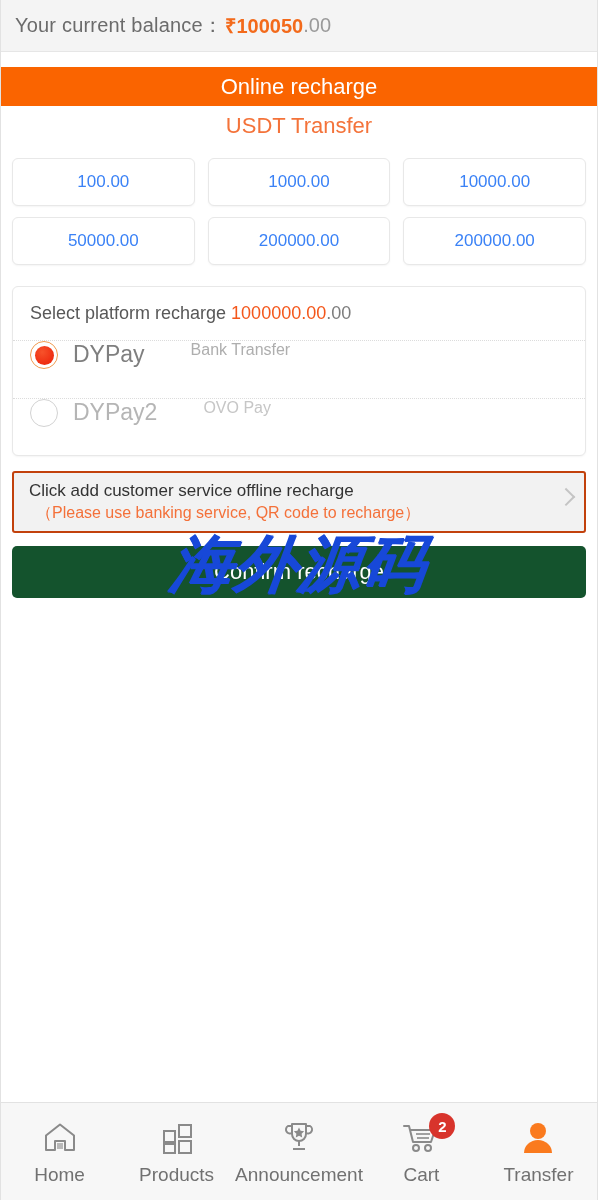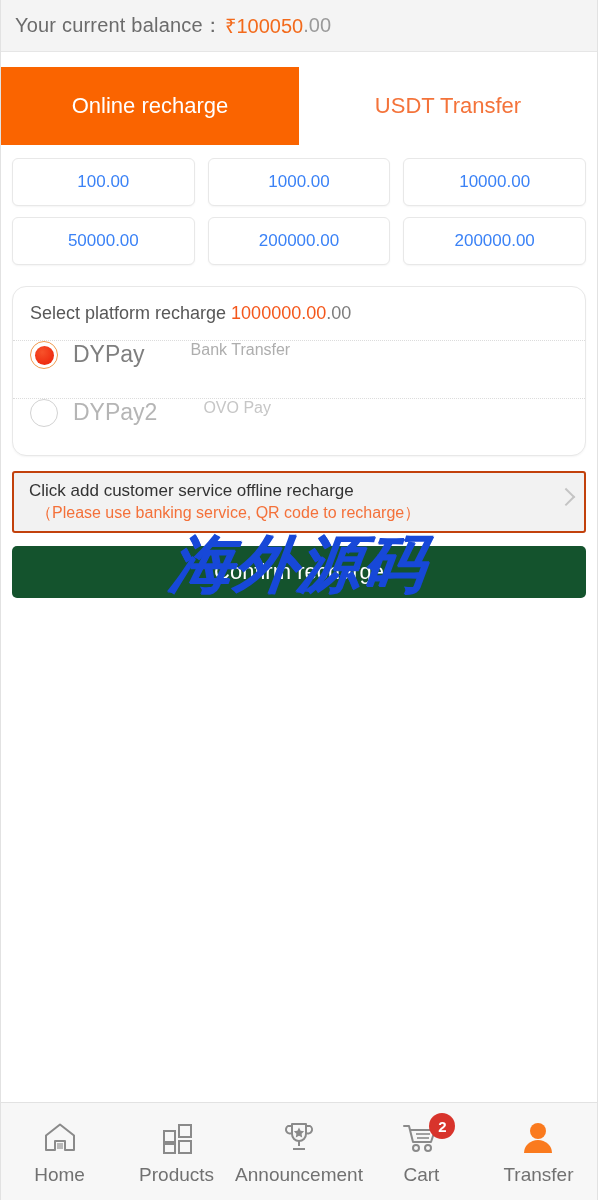--- a/index.html
+++ b/index.html
@@ -23,28 +23,28 @@
     height:52px;
     background:#f4f4f4;
     border-bottom:1px solid #e6e6e6;
     display:flex; align-items:center;
     padding-left:14px;
   }
   .balance-label {
     font-size:20px; color:#6b6b6b; letter-spacing:.2px;
   }
   .balance-amount {
-    font-size:20px; color:#f36a1b; margin-left:2px;
+    font-size:20px; color:#f36a1b; margin-left:2px;font-weight:bold;
   }
   .balance-cents { font-size:20px; color:#9a9a9a; }
 
   .bar-gap { height:15px; background:#ffffff; }
 
   
-  .tabs { display:flex; height:78px; background:#ffffff; }
+  .tabs { display:flex; height:78px; background:#ffffff;flex-direction:column; }
   .tab {
     flex:1;
     display:flex; align-items:center; justify-content:center;
     font-size:22px;
     background:#ffffff;
     color:#f4733a;
   }
   .tab.active {
     background:#fa6400;
     color:#ffffff;
@@ -67,21 +67,21 @@
     font-size:17px;
     color:#3b82f6;
     box-shadow:0 1px 2px rgba(0,0,0,.045);
   }
 
   
   .platform-card {
     margin:13px 11px 0 11px;
     background:#ffffff;
     border:1px solid #e8e8e8;
-    border-radius:14px;
+    border-radius:6px;
     box-shadow:0 1px 2px rgba(0,0,0,.045);
     overflow:hidden;
   }
   .platform-head {
     height:54px;
     display:flex; align-items:center;
     padding-left:17px;
     font-size:18px; color:#585858;
     border-bottom:1px dotted #dcdcdc;
   }

